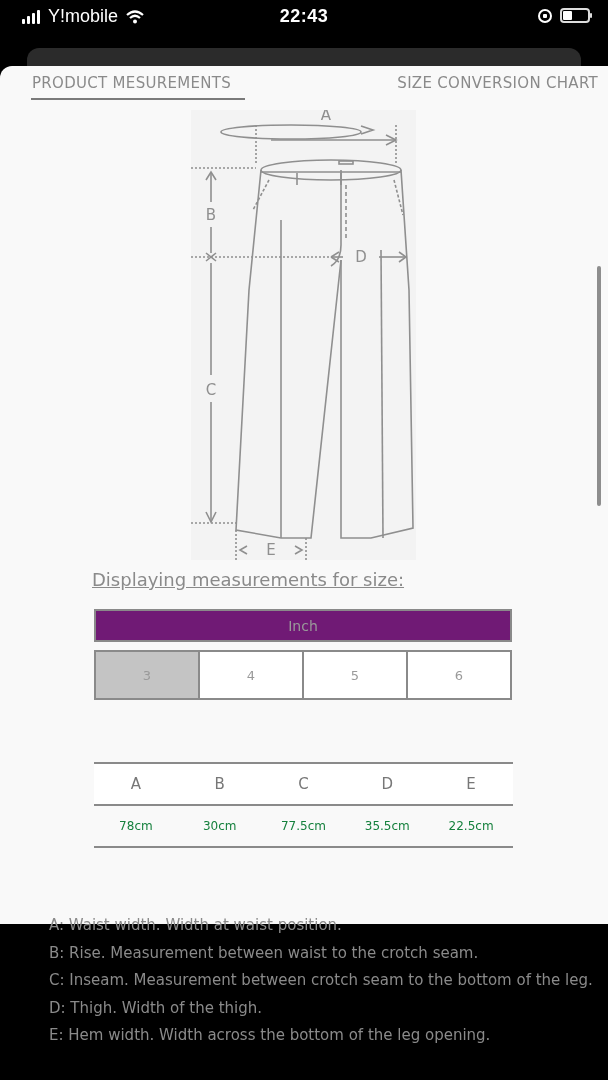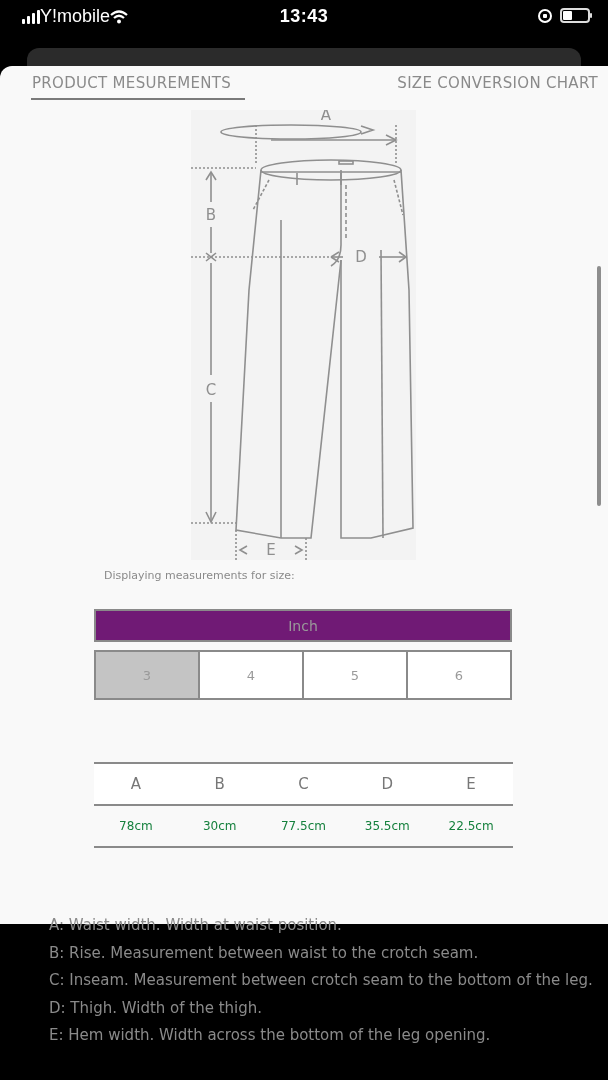--- a/index.html
+++ b/index.html
@@ -1,37 +1,37 @@
 <!DOCTYPE html>
 <html><head>
 <meta charset="utf-8">
 <style>
   html, body { margin:0; padding:0; }
   body { width:608px; height:1080px; background:#000; position:relative; overflow:hidden; font-family:"DejaVu Sans", sans-serif; }
   .statusbar { position:absolute; left:0; top:0; width:608px; height:40px; color:#fff; }
-  .sb-left { position:absolute; left:22px; top:6px; display:flex; align-items:center; gap:0; font-size:18px; font-family:"Liberation Sans", sans-serif; }
+  .sb-left { position:absolute; left:22px; top:6px; display:flex; align-items:center; gap:8px; font-size:18px; font-family:"Liberation Sans", sans-serif; }
   .signal { display:flex; align-items:flex-end; gap:2px; height:14px; }
   .signal span { display:block; width:3px; background:#fff; border-radius:1px; }
   .sb-time { position:absolute; left:0; right:0; top:6px; text-align:center; font-size:18px; font-family:"Liberation Sans", sans-serif; font-weight:bold; letter-spacing:0.5px; }
   .sb-right { position:absolute; right:18px; top:8px; display:flex; align-items:center; gap:8px; }
   .lock-rot { width:14px; height:14px; border:2px solid #fff; border-radius:50%; box-sizing:border-box; position:relative; }
   .lock-rot::after { content:""; position:absolute; left:3px; top:3px; width:4px; height:4px; background:#fff; border-radius:1px; }
   .battery { width:30px; height:15px; border:2px solid #ddd; border-radius:4px; box-sizing:border-box; position:relative; padding:1px; }
   .battery .fill { width:9px; height:100%; background:#fff; border-radius:1px; }
   .battery::after { content:""; position:absolute; right:-4px; top:3px; width:2px; height:5px; background:#ddd; border-radius:1px; }
   .back-card { position:absolute; left:27px; top:48px; width:554px; height:40px; background:#2b2b2b; border-radius:12px; }
   .sheet { position:absolute; left:0; top:66px; width:608px; height:858px; background:#f9f9f9; border-radius:12px 12px 0 0;padding-left:24px; }
   .tabs { position:absolute; left:0; top:0; width:100%; height:40px; }
   .tab { position:absolute; top:8px; font-size:15px; color:#8a8a8a; letter-spacing:0.3px; font-family:"DejaVu Sans", sans-serif; cursor:pointer; }
   .tab.left { left:32px; }
   .tab.right { right:34px; }
   .tab-underline { position:absolute; left:31px; top:32px; width:214px; height:2px; background:#7a7a7a; }
   .diagram { position:absolute; left:191px; top:44px; width:225px; height:450px; background:#f3f3f3; }
   .diagram svg { width:100%; height:100%; }
-  .display-label { position:absolute; left:104px; top:503px; font-size:11px; color:#8a8a8a; }
+  .display-label { position:absolute; left:92px; top:503px; font-size:18px; color:#8a8a8a;text-decoration:underline; }
   .unit-toggle { position:absolute; left:94px; top:543px; width:418px; height:33px; display:flex; border:2px solid #8a8a8a; box-sizing:border-box; }
   .unit-btn { flex:1; display:flex; align-items:center; justify-content:center; font-size:14px; color:#9a9a9a; background:#701a75; cursor:pointer; }
   .unit-btn + .unit-btn { border-left:2px solid #8a8a8a; }
   .unit-btn.active { background:#c4c4c4; }
   .size-grid { position:absolute; left:94px; top:584px; width:418px; height:50px; display:flex; border:2px solid #8a8a8a; box-sizing:border-box; }
   .size-btn { flex:1; display:flex; align-items:center; justify-content:center; font-size:13px; color:#9a9a9a; background:#fff; cursor:pointer; }
   .size-btn + .size-btn { border-left:2px solid #8a8a8a; }
   .size-btn.active { background:#c4c4c4; }
   .meas-table { position:absolute; left:94px; top:696px; width:419px; }
   .meas-table .rule { height:2px; background:#8a8a8a; }
@@ -54,21 +54,21 @@
         <span style="height:11px"></span>
         <span style="height:14px"></span>
     </div>
     <span>Y!mobile</span>
     <svg width="18" height="14" viewBox="0 0 18 14">
       <path d="M1 5 Q9 -2 17 5" stroke="#fff" stroke-width="2.2" fill="none"></path>
       <path d="M4 8 Q9 3.5 14 8" stroke="#fff" stroke-width="2.2" fill="none"></path>
       <circle cx="9" cy="11.5" r="2" fill="#fff"></circle>
     </svg>
   </div>
-  <div class="sb-time">13:43</div>
+  <div class="sb-time">22:43</div>
   <div class="sb-right">
     <div class="lock-rot"></div>
     <div class="battery">
         <div class="fill"></div>
       </div>
   </div>
 </div>
 
 <div class="back-card"></div>
 

